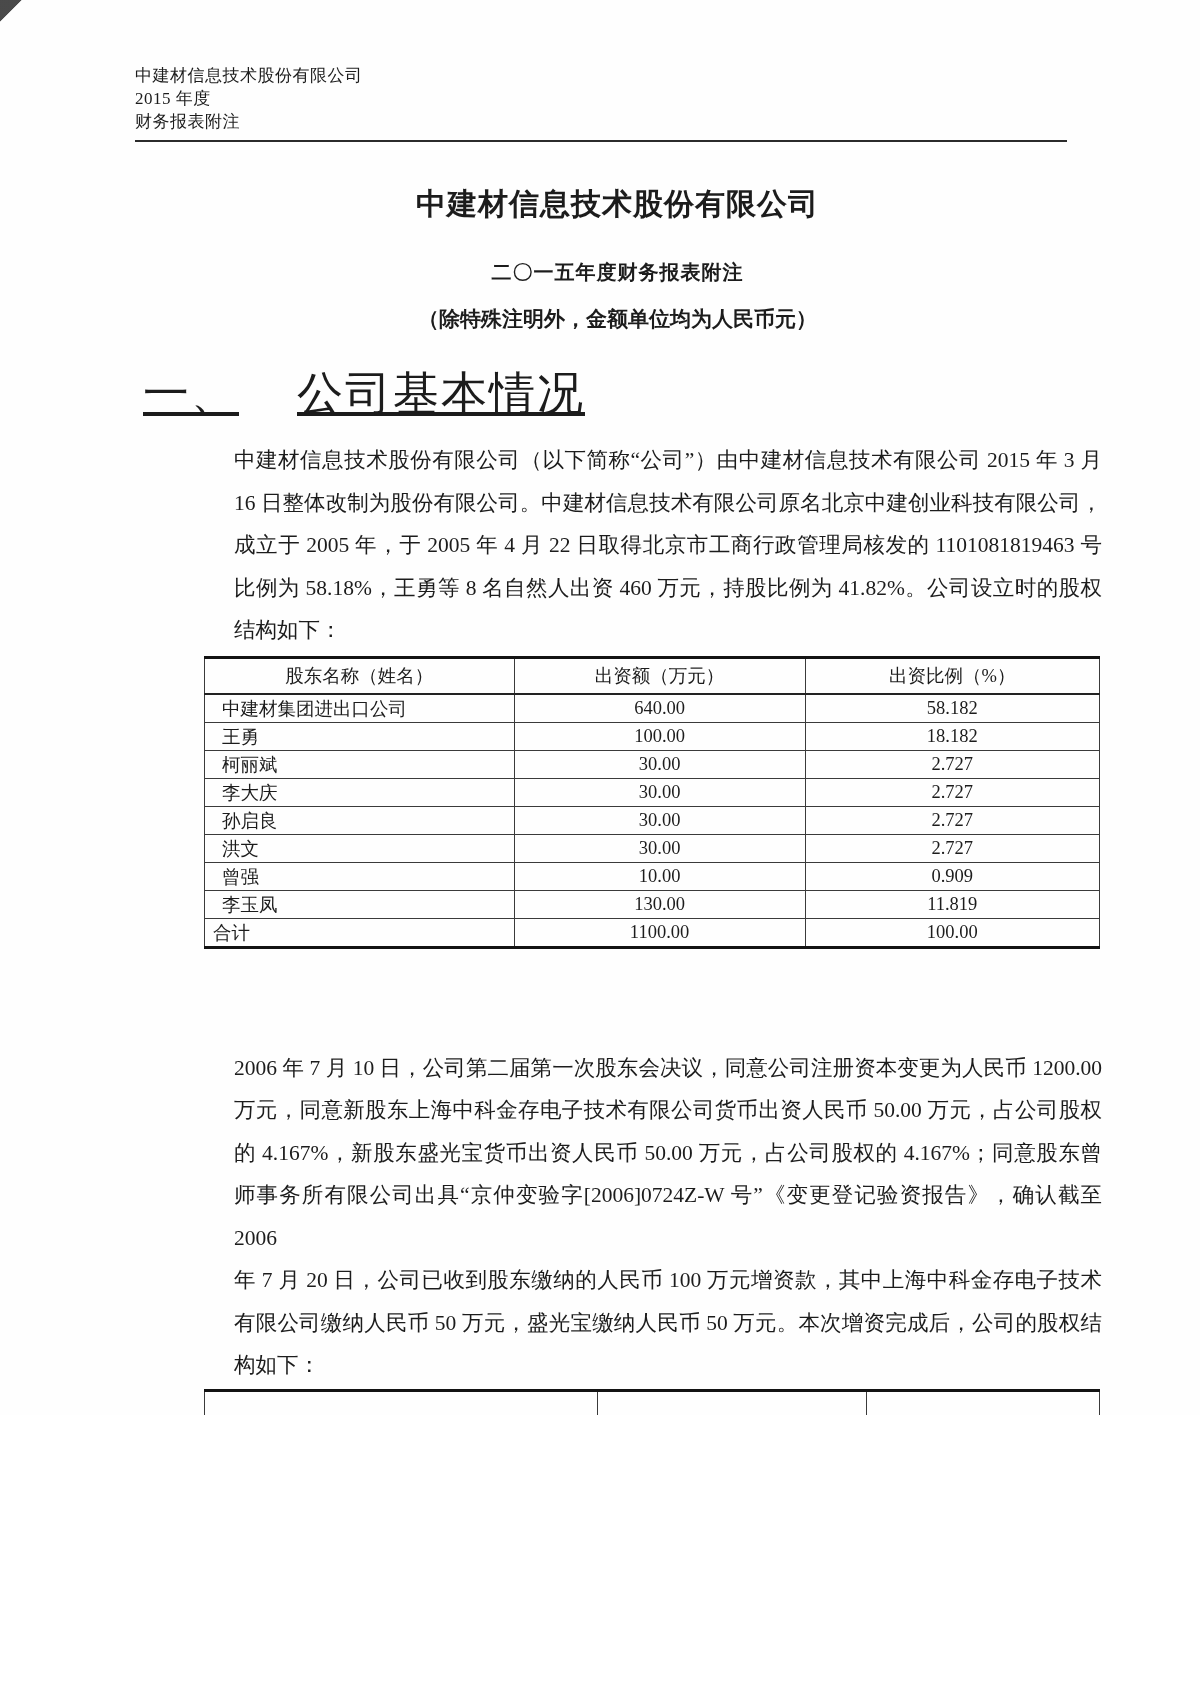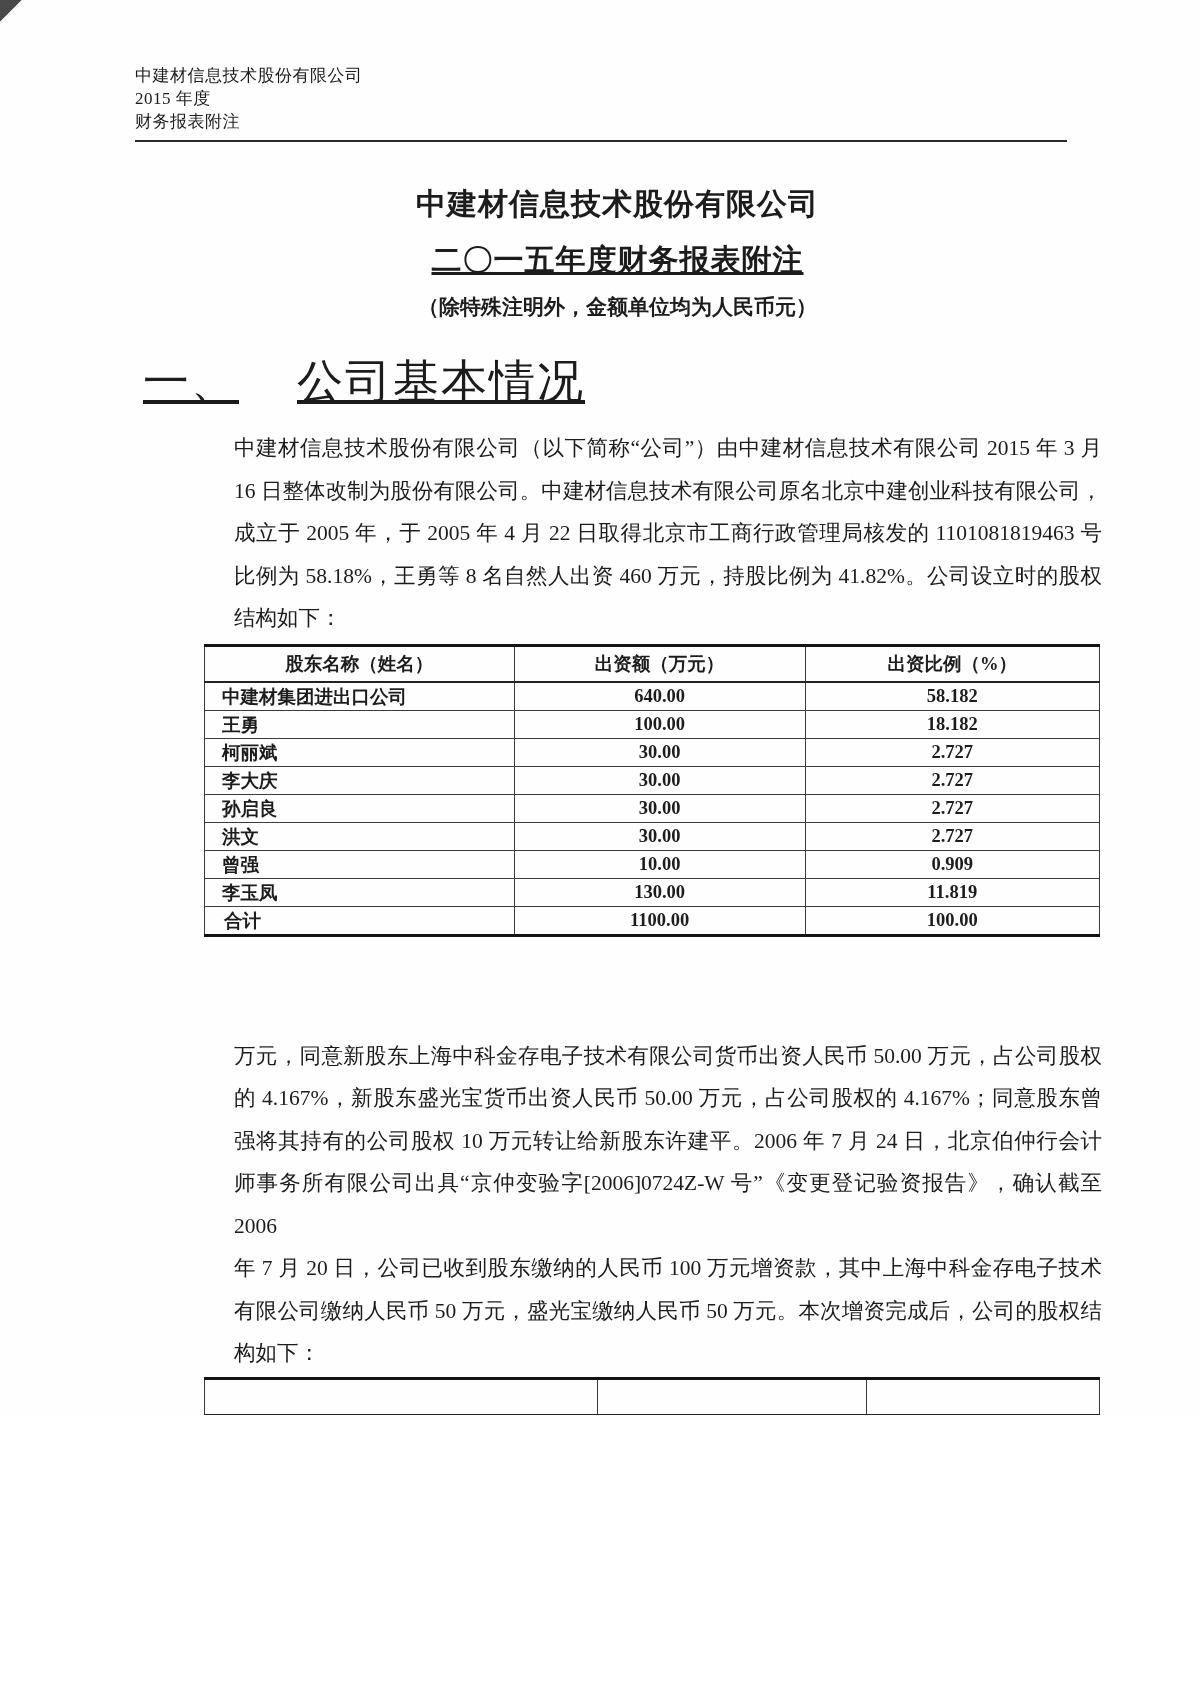--- a/index.html
+++ b/index.html
@@ -40,26 +40,25 @@
   }
   
   .title-block { text-align: center; margin-top: 44px; }
   .title-main {
     font-size: 30px;
     font-weight: bold;
     line-height: 36px;
     letter-spacing: 1px;
   }
   .title-sub {
-    font-size: 30px;
+    font-size: 20px;
     font-weight: bold;
     line-height: 36px;
-    margin-top: 20px;
+    margin-top: 32px;
     letter-spacing: 1px;
-    text-decoration: underline;
   }
   .title-note {
     font-size: 21px;
     font-weight: bold;
     margin-top: 15px;
     line-height: 28px;
   }
   
   .section-heading {
     margin-top: 34px;
@@ -98,23 +97,23 @@
     font-size: 18.5px;
     border-top: 3px solid #131313;
     border-bottom: 3px solid #131313;
   }
   .t1 { margin-top: 4px; }
   .t2 { margin-top: 2px; }
   table.fin-table th,
   table.fin-table td {
     border: 1px solid #3a3a3a;
     border-top-color: #4a4a4a;
-    padding: 1px 19px;
+    padding: 1px 8px;
     text-align: center;
-    font-weight: bold;
+    font-weight: normal;
     overflow: hidden;
     white-space: nowrap;
   }
   table.fin-table thead th {
     height: 32px;
     border-bottom: 2px solid #222;
   }
   table.fin-table tbody td { height: 25px; }
   .t2 tbody td { height: 28px; }
   table.fin-table td.name { text-align: left; padding-left: 17px; }
@@ -222,23 +221,23 @@
       </tr>
       <tr>
         <td class="total-label">合计</td>
         <td>1100.00</td>
         <td>100.00</td>
       </tr>
     </tbody>
   </table>
 
   <div class="para p2">
+    <div class="jline">2006 年 7 月 10 日，公司第二届第一次股东会决议，同意公司注册资本变更为人民币 1200.00</div>
     <div class="jline">万元，同意新股东上海中科金存电子技术有限公司货币出资人民币 50.00 万元，占公司股权</div>
     <div class="jline">的 4.167%，新股东盛光宝货币出资人民币 50.00 万元，占公司股权的 4.167%；同意股东曾</div>
-    <div class="jline">强将其持有的公司股权 10 万元转让给新股东许建平。2006 年 7 月 24 日，北京伯仲行会计</div>
     <div class="jline">师事务所有限公司出具“京仲变验字[2006]0724Z-W 号”《变更登记验资报告》，确认截至 2006</div>
     <div class="jline">年 7 月 20 日，公司已收到股东缴纳的人民币 100 万元增资款，其中上海中科金存电子技术</div>
     <div class="jline">有限公司缴纳人民币 50 万元，盛光宝缴纳人民币 50 万元。本次增资完成后，公司的股权结</div>
     <div class="jline last">构如下：</div>
   </div>
 
   <table class="fin-table t2">
     <colgroup>
         <col class="c1">
         <col class="c2">

